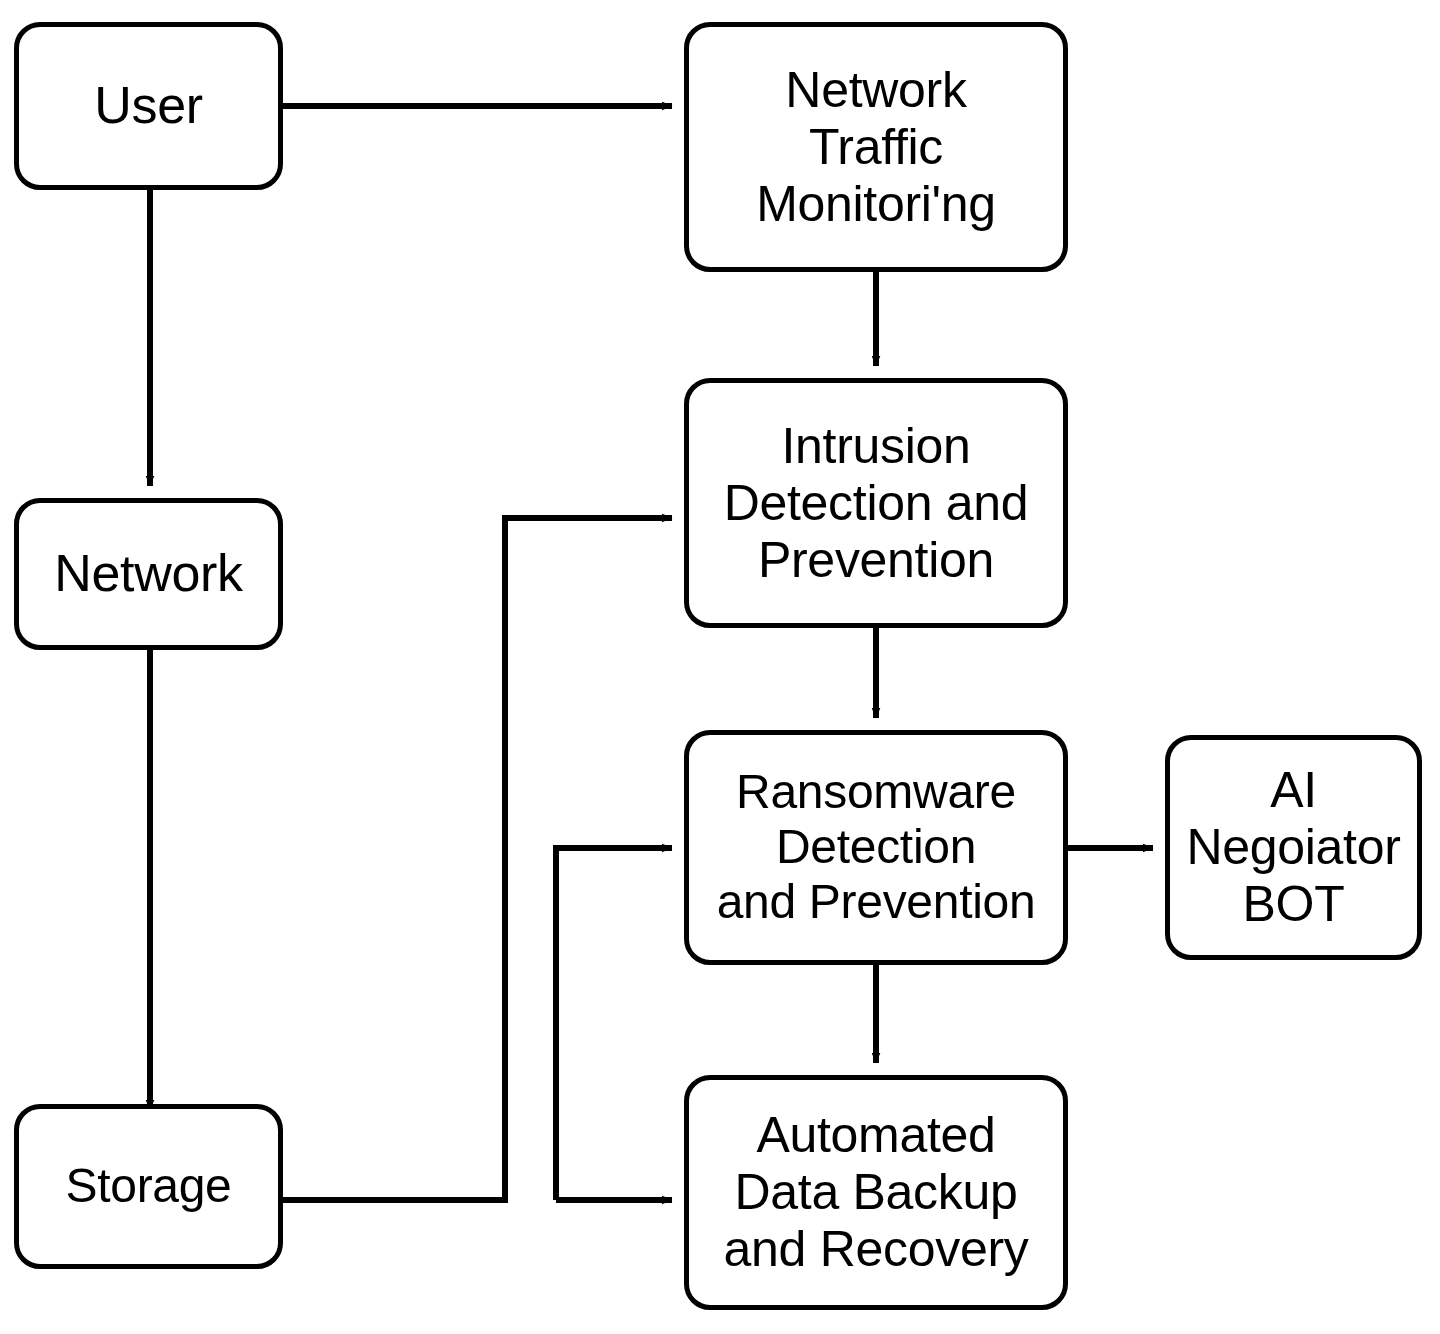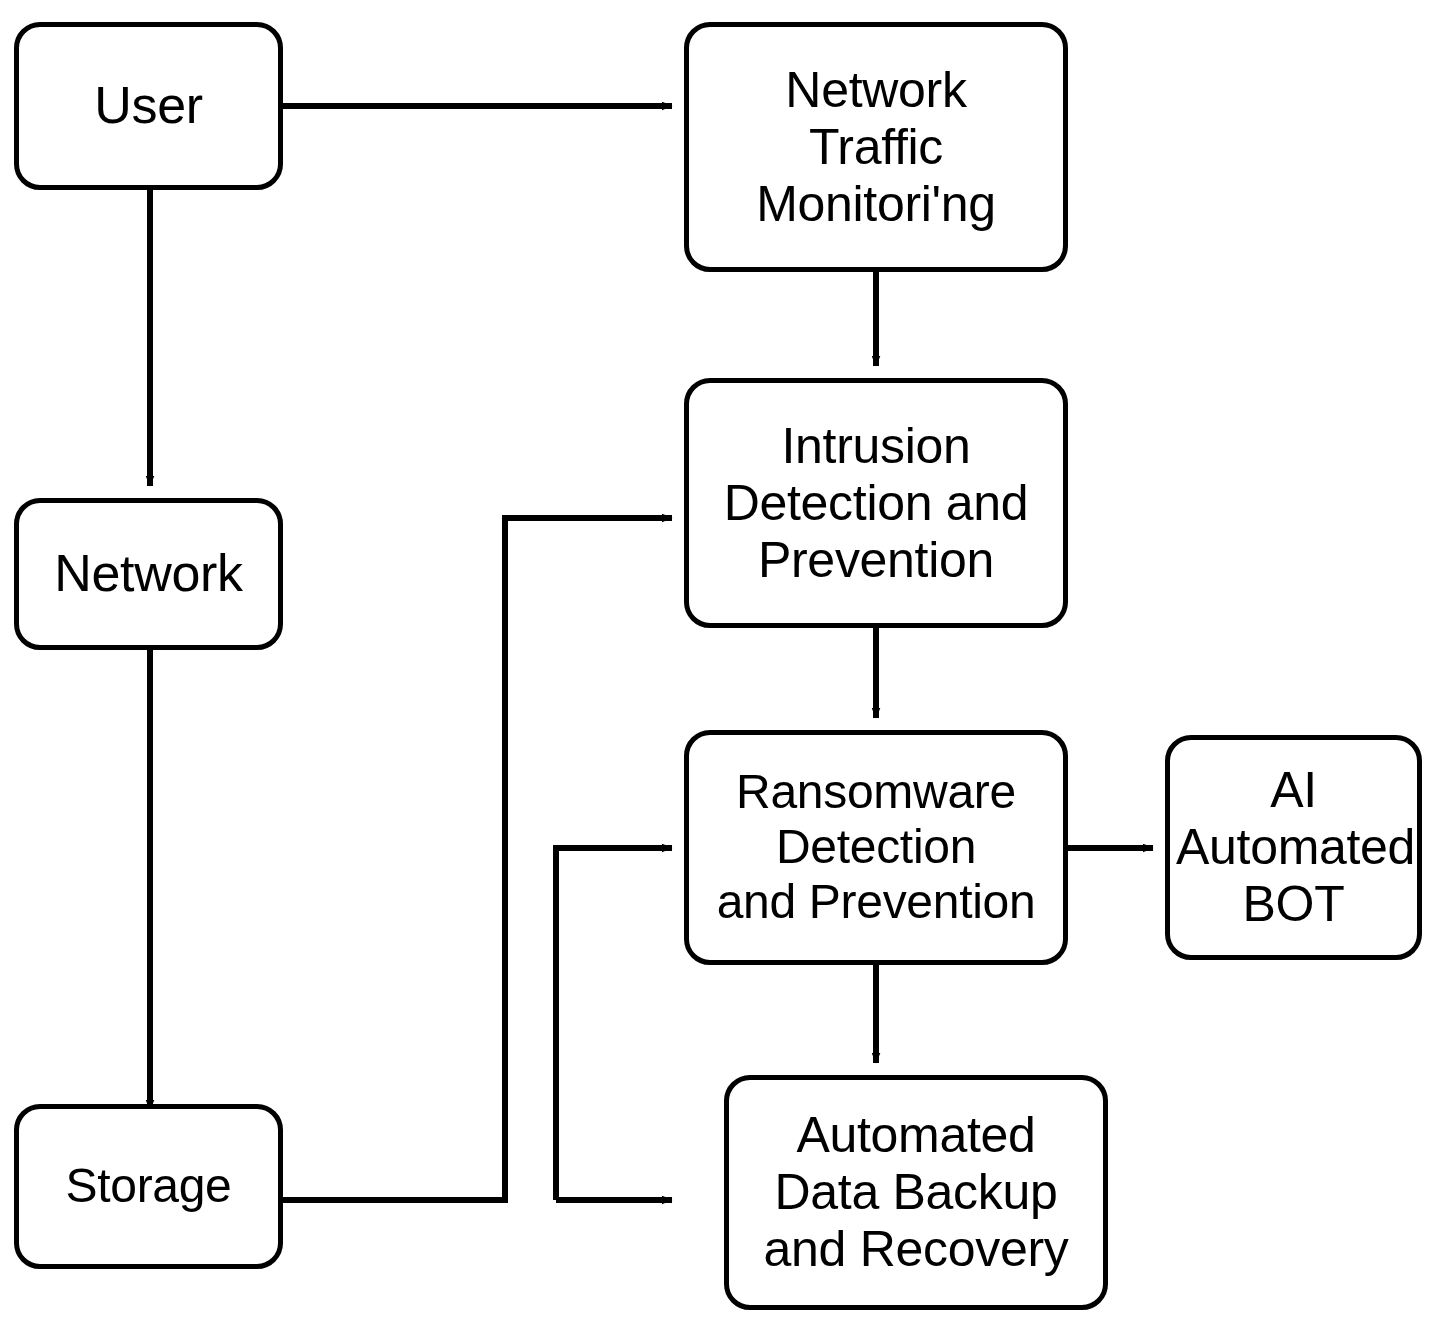--- a/index.html
+++ b/index.html
@@ -51,21 +51,21 @@
 
   
   #node-user      { left: 14px;  top: 22px;   width: 269px; height: 168px; font-size: 52px; }
   #node-network   { left: 14px;  top: 498px;  width: 269px; height: 152px; font-size: 52px; }
   #node-storage   { left: 14px;  top: 1104px; width: 269px; height: 165px; font-size: 48px; }
 
   
   #node-ntm       { left: 684px; top: 22px;   width: 384px; height: 250px; font-size: 50px; }
   #node-idp       { left: 684px; top: 378px;  width: 384px; height: 250px; font-size: 50px; align-items: center; }
   #node-rdp       { left: 684px; top: 730px;  width: 384px; height: 235px; font-size: 48px; }
-  #node-adbr      { left: 684px; top: 1075px; width: 384px; height: 235px; font-size: 50px; margin-left: 40px; }
+  #node-adbr      { left: 684px; top: 1075px; width: 384px; height: 235px; font-size: 50px; }
 
   
   #node-ai        { left: 1165px; top: 735px; width: 257px; height: 225px; font-size: 50px; }
 </style>
 </head>
 <body>
 
 <div id="diagram-root">
 
   <svg id="edge-layer" viewBox="0 0 1440 1334" width="1440" height="1334" xmlns="http://www.w3.org/2000/svg">
@@ -131,17 +131,17 @@
   </div>
 
   <div class="node" id="node-adbr">
     <span class="node-label">Automated
 Data Backup
 and Recovery</span>
   </div>
 
   <div class="node" id="node-ai">
     <span class="node-label">AI
-Automated
+Negoiator
 BOT</span>
   </div>
 
 </div>
 
 </body></html>

